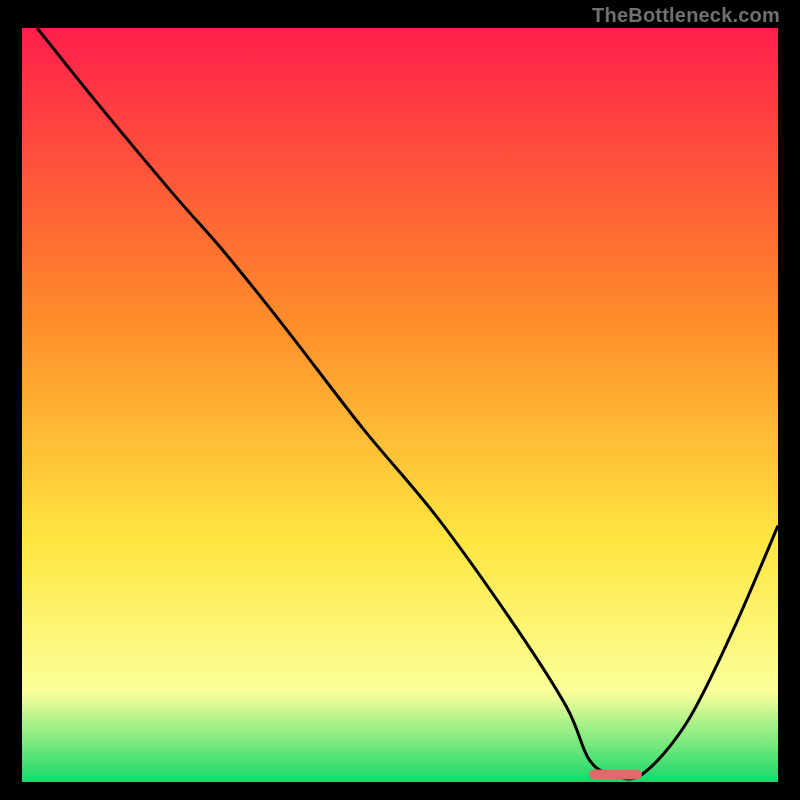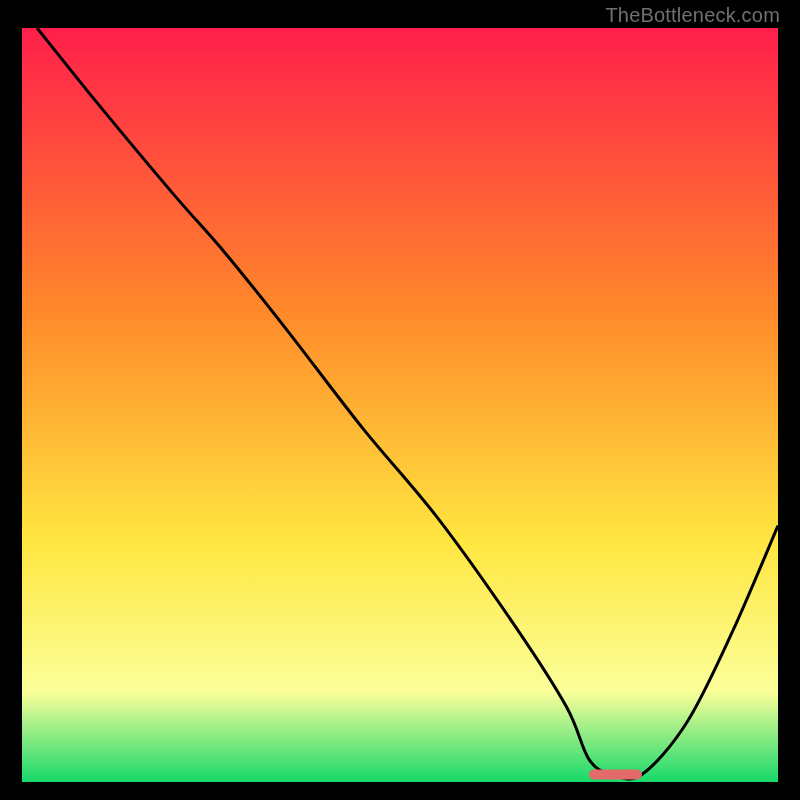--- a/index.html
+++ b/index.html
@@ -25,21 +25,21 @@
     top: 0;
     width: 756px;
     height: 754px;
   }
   .watermark {
     position: absolute;
     top: 4px;
     right: 20px;
     color: #707070;
     font-size: 20px;
-    font-weight: 400;
+    font-weight: 700;
     letter-spacing: 0.2px;
   }
 </style>
 </head>
 <body>
 
 <div class="watermark">TheBottleneck.com</div>
 
 <div class="frame">
   <svg class="plot" viewBox="0 0 756 754" preserveAspectRatio="none">

